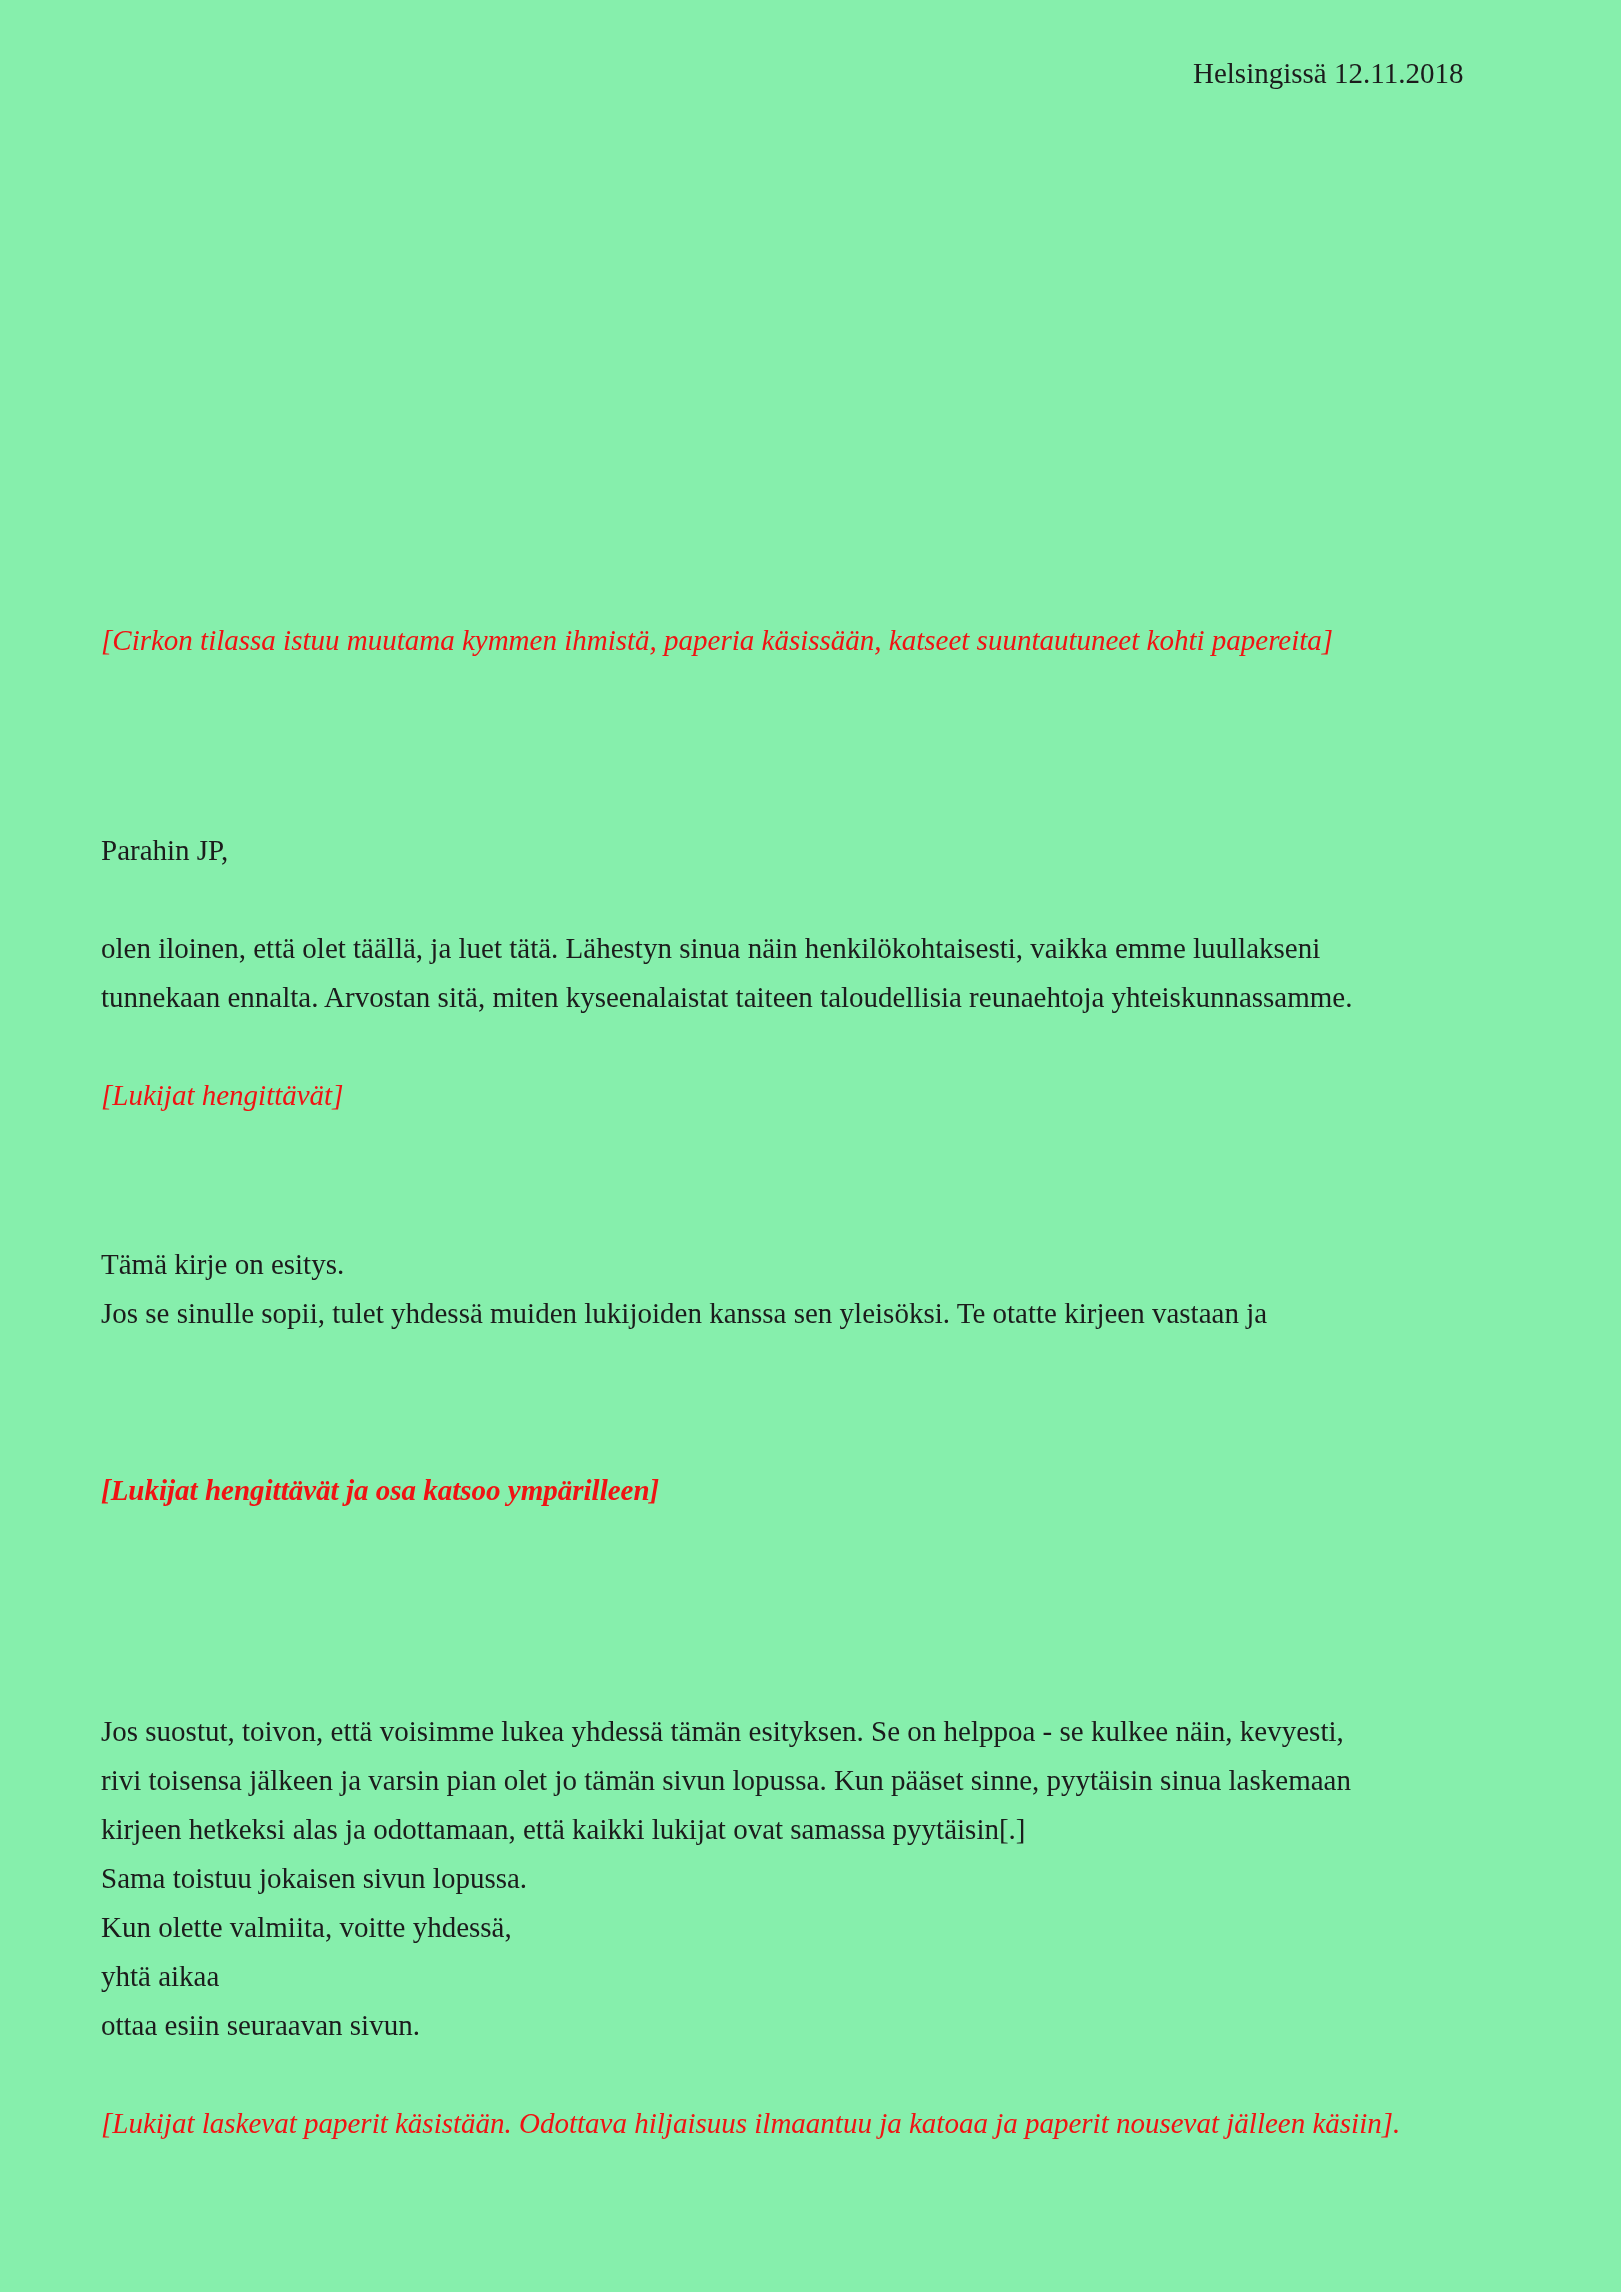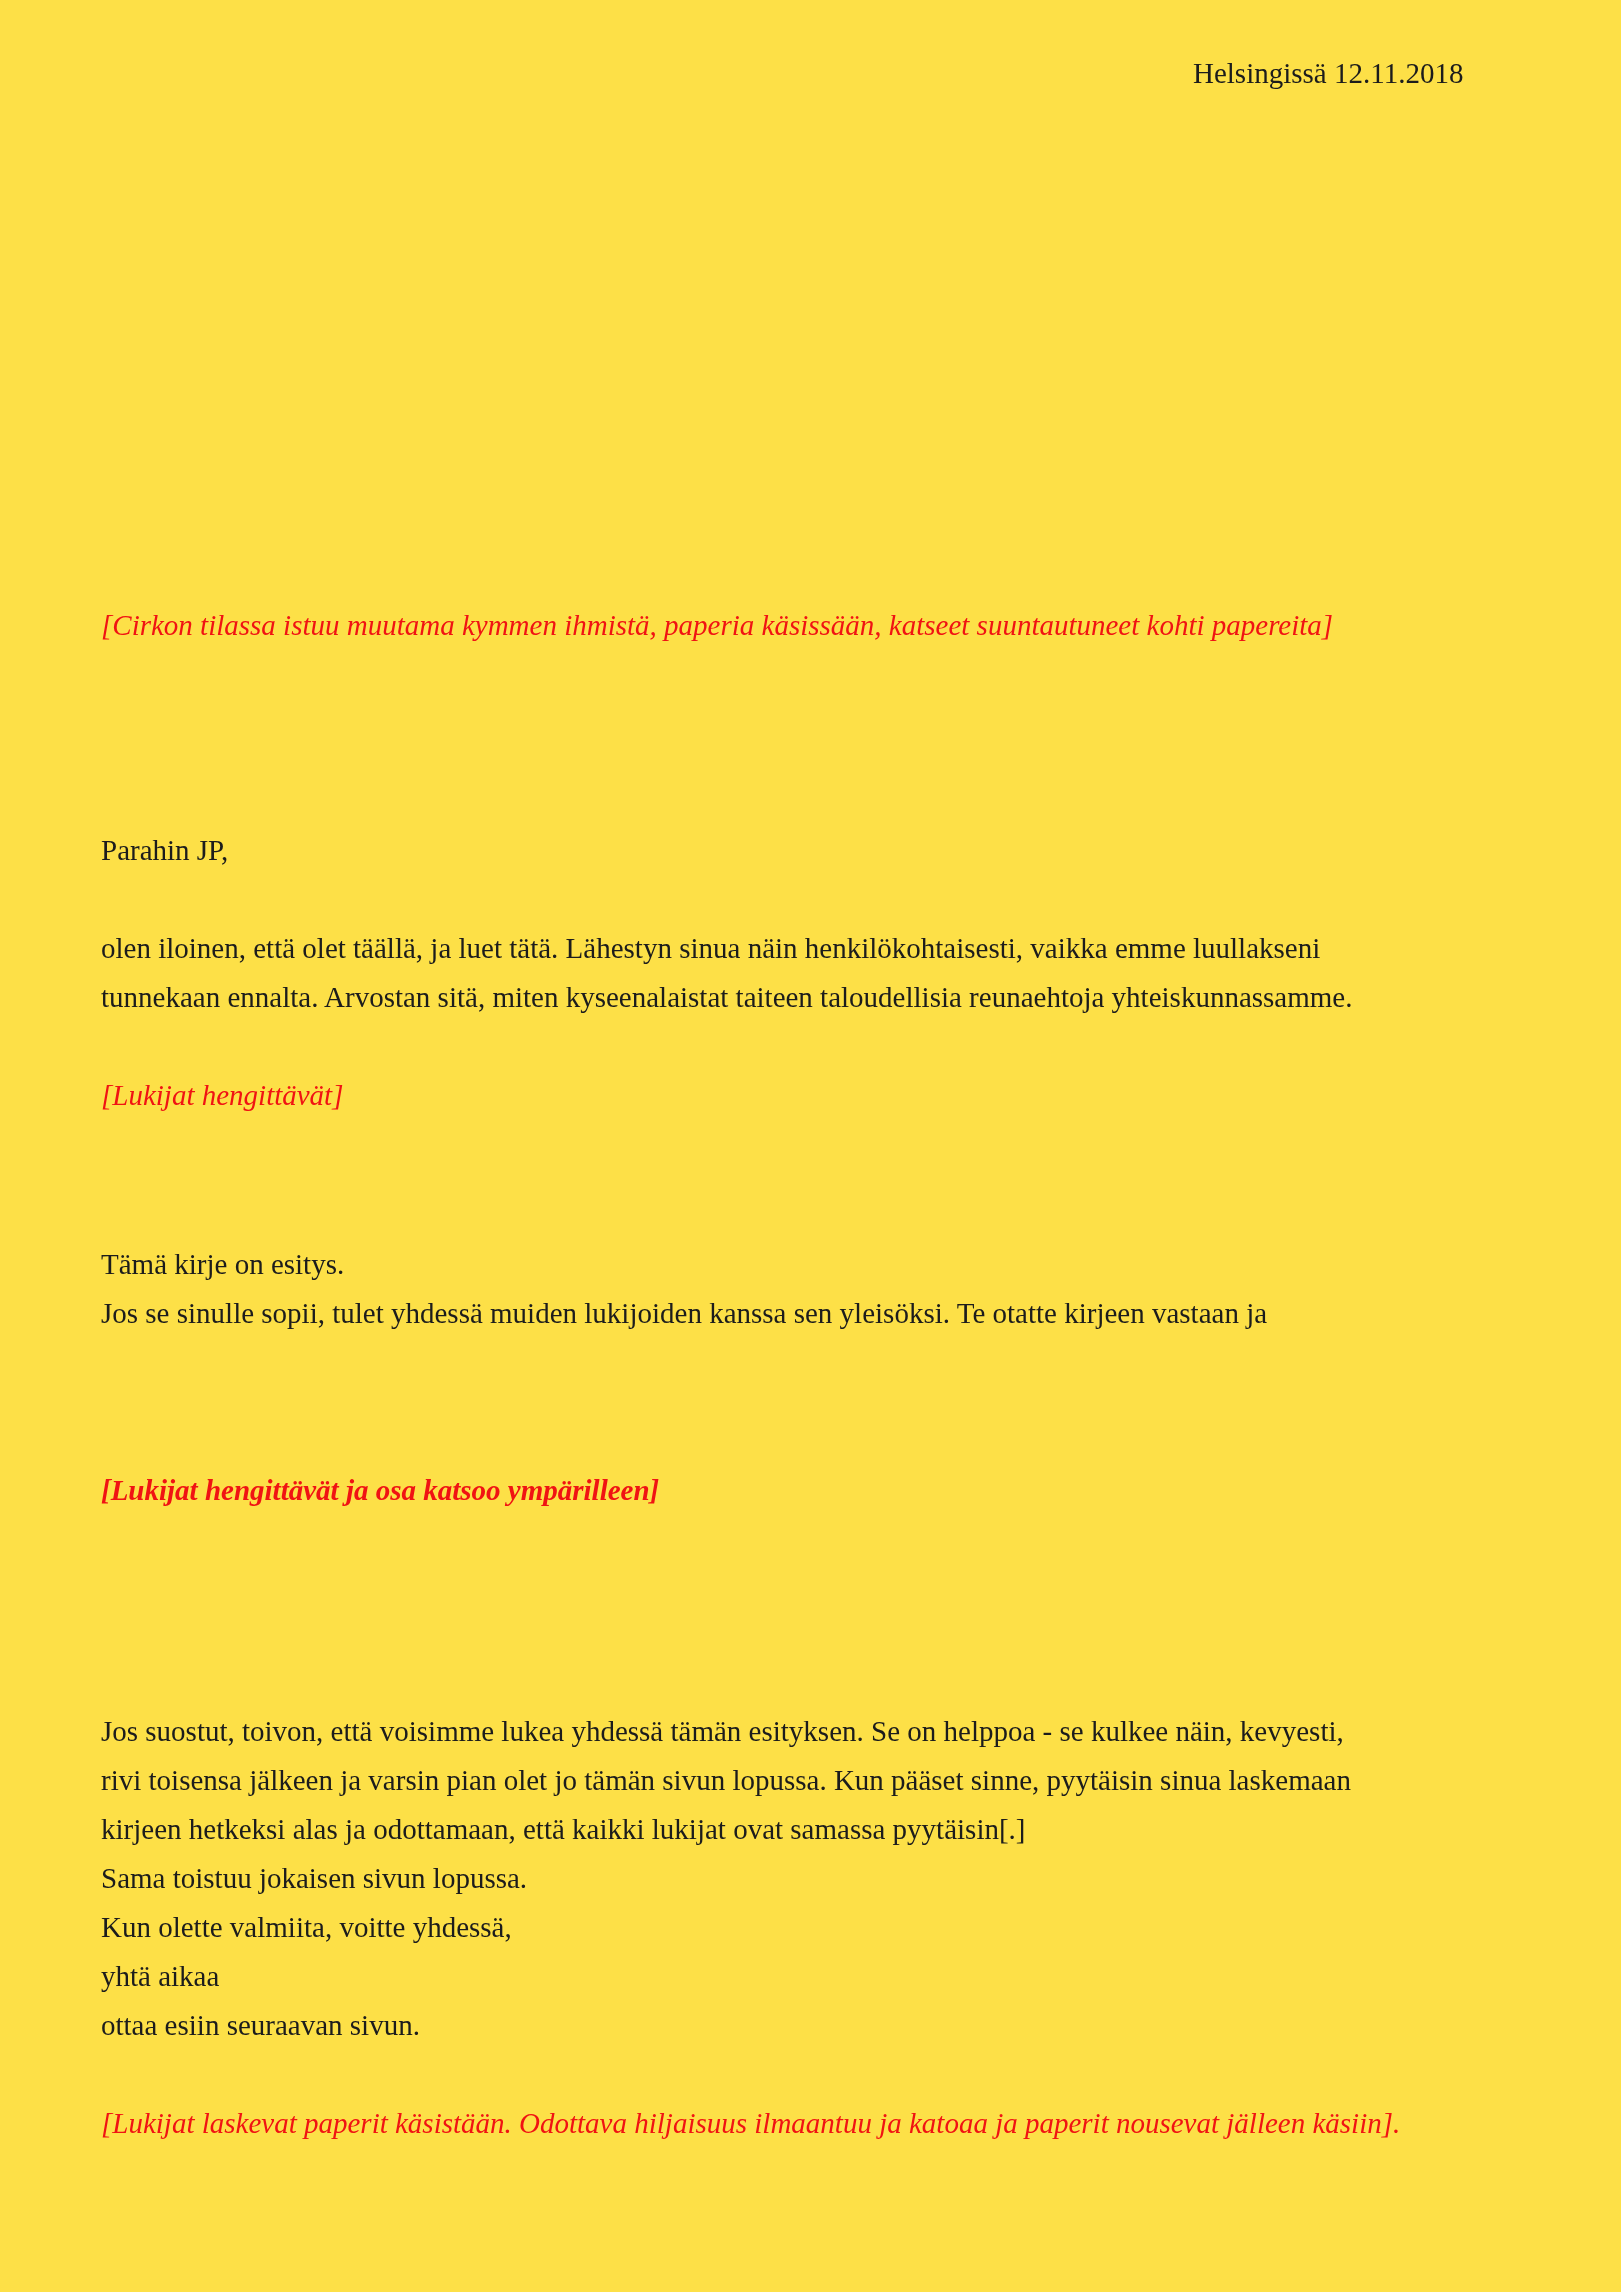--- a/index.html
+++ b/index.html
@@ -4,40 +4,40 @@
 <style>
   html, body {
     margin: 0;
     padding: 0;
     background: #ffffff;
   }
   .page {
     position: relative;
     width: 1621px;
     height: 2293px;
-    background: #fde047;
+    background: #86efac;
     font-family: "Liberation Serif", "DejaVu Serif", serif;
     font-size: 29px;
     line-height: 49px;
     color: #1c1c1c;
     overflow: hidden;
   }
   .abs { position: absolute; left: 101px; right: 108px; }
   .dateline {
     position: absolute;
     top: 49px;
     left: 1193px;
     white-space: nowrap;
   }
   .stage {
     font-style: italic;
     color: var(--stage, #f01313);
   }
   .line { white-space: nowrap; }
-  .s1 { top: 601px; }
+  .s1 { top: 616px; }
   .salutation { top: 826px; }
   .p1 { top: 924px; }
   .s2 { top: 1071px; }
   .p2 { top: 1240px; }
   .s3 { top: 1466px; font-weight: bold; }
   .p3 { top: 1707px; }
   .s4 { top: 2099px; }
 </style>
 </head>
 <body>

